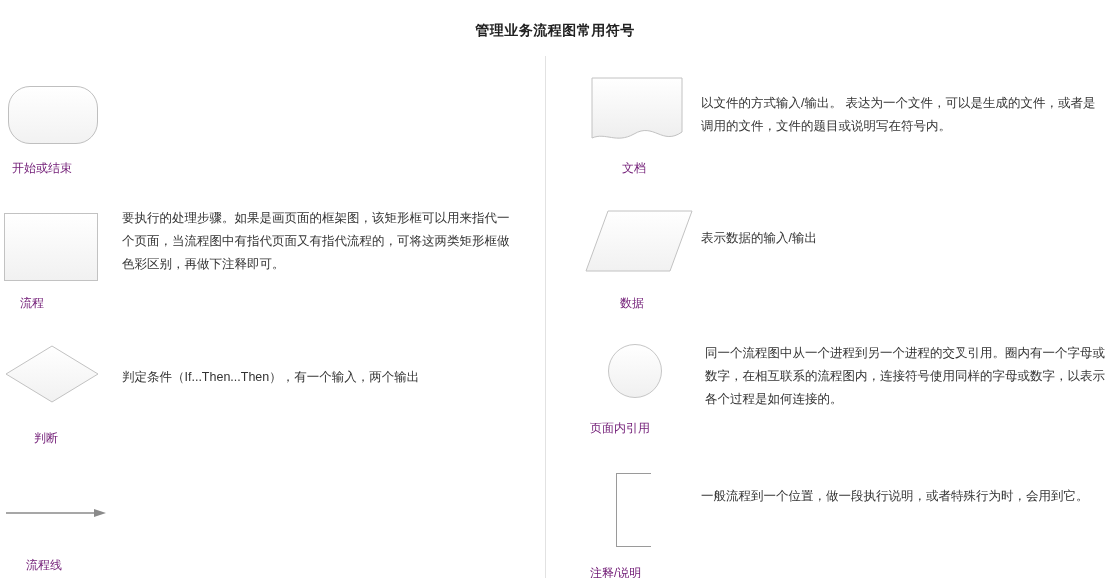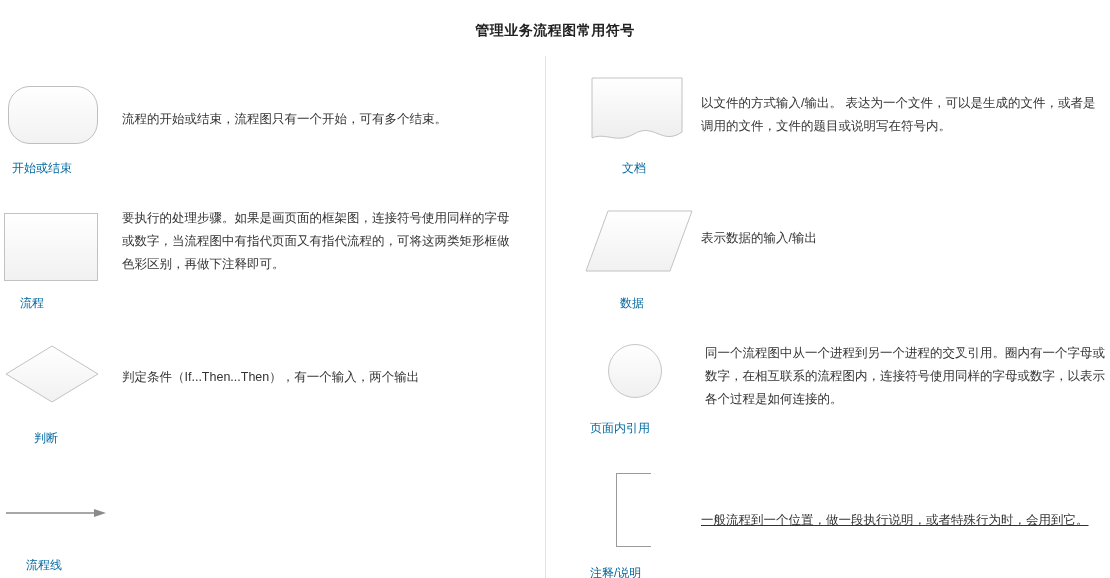--- a/index.html
+++ b/index.html
@@ -57,21 +57,21 @@
 
   .shape-wrap {
     position: relative;
     width: 160px;
     height: 86px;
   }
 
   .caption {
     position: absolute;
     font-size: 12px;
-    color: #0369a1;
+    color: #701a75;
     white-space: nowrap;
   }
 
   .desc {
     position: absolute;
     font-size: 12.5px;
     line-height: 23px;
     color: #333333;
   }
 
@@ -140,31 +140,30 @@
 
 <div class="col col-left">
 
   <div class="row">
     <div class="shape-cell">
       <div class="shape-wrap">
         <div class="sh-terminator"></div>
       </div>
       <div class="caption" style="left:12px; top:100px;">开始或结束</div>
     </div>
-    <div class="desc" style="left:122px; top:48px; width:360px;">流程的开始或结束，流程图只有一个开始，可有多个结束。</div>
   </div>
 
   <div class="row">
     <div class="shape-cell">
       <div class="shape-wrap">
         <div class="sh-process"></div>
       </div>
       <div class="caption" style="left:20px; top:100px;font-family:Liberation Serif, serif;">流程</div>
     </div>
-    <div class="desc" style="left:122px; top:12px; width:390px;">要执行的处理步骤。如果是画页面的框架图，连接符号使用同样的字母或数字，当流程图中有指代页面又有指代流程的，可将这两类矩形框做色彩区别，再做下注释即可。</div>
+    <div class="desc" style="left:122px; top:12px; width:390px;">要执行的处理步骤。如果是画页面的框架图，该矩形框可以用来指代一个页面，当流程图中有指代页面又有指代流程的，可将这两类矩形框做色彩区别，再做下注释即可。</div>
   </div>
 
   <div class="row">
     <div class="shape-cell">
       <div class="shape-wrap">
         <div class="sh-decision">
           <svg width="96" height="60" viewBox="0 0 96 60">
             <defs>
               <linearGradient id="gradDec" x1="0" y1="0" x2="0" y2="1">
                 <stop offset="0%" stop-color="#ffffff"></stop>
@@ -248,16 +247,16 @@
     <div class="desc" style="left:159px; top:12px; width:400px;">同一个流程图中从一个进程到另一个进程的交叉引用。圈内有一个字母或数字，在相互联系的流程图内，连接符号使用同样的字母或数字，以表示各个过程是如何连接的。</div>
   </div>
 
   <div class="row">
     <div class="shape-cell right-cell">
       <div class="shape-wrap">
         <div class="sh-annotation"></div>
       </div>
       <div class="caption" style="left:44px; top:100px;">注释/说明</div>
     </div>
-    <div class="desc" style="left:155px; top:44px; width:400px;text-decoration:underline;">一般流程到一个位置，做一段执行说明，或者特殊行为时，会用到它。</div>
+    <div class="desc" style="left:155px; top:20px; width:400px;">一般流程到一个位置，做一段执行说明，或者特殊行为时，会用到它。</div>
   </div>
 
 </div>
 
 </body></html>

